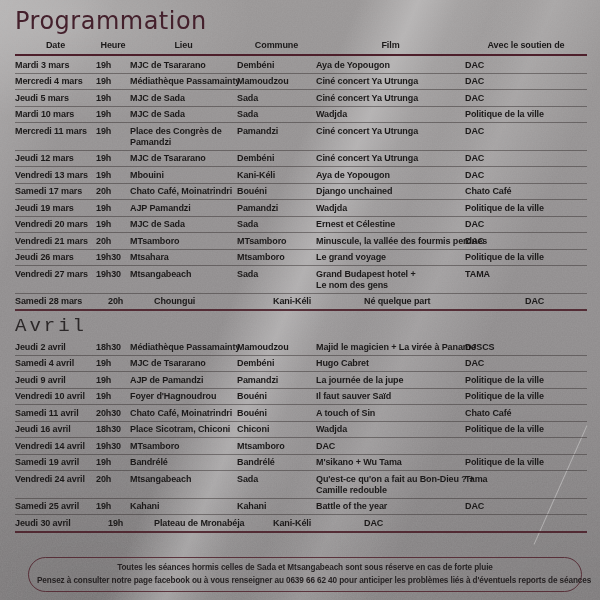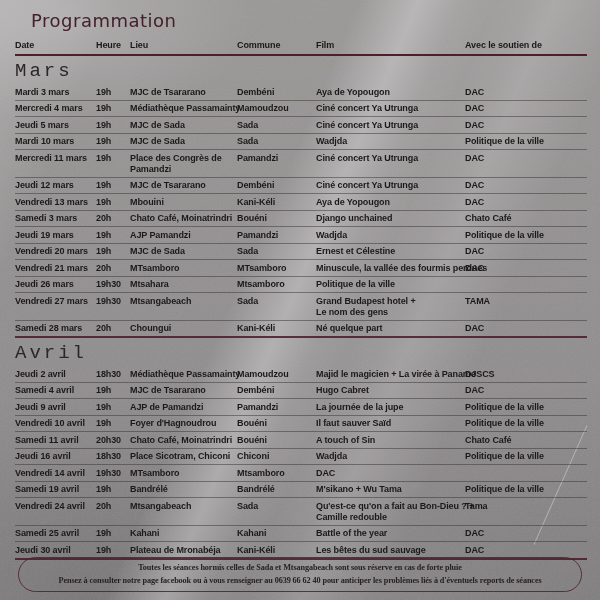--- a/index.html
+++ b/index.html
@@ -13,39 +13,39 @@
       linear-gradient(113deg, transparent 58%, rgba(255,255,255,.16) 65%, transparent 74%),
       radial-gradient(ellipse 420px 300px at 15% 100%, rgba(0,0,0,.13), transparent 70%),
       radial-gradient(ellipse 420px 300px at 100% 100%, rgba(0,0,0,.08), transparent 75%),
       linear-gradient(180deg,#989595 0%,#908d8e 45%,#878485 100%);
   }
   .grain{position:absolute;left:0;top:0;pointer-events:none;}
   .scratch{position:absolute;width:1px;height:130px;background:rgba(255,255,255,.35);
     left:560px;top:420px;transform:rotate(24deg);}
   .content{position:relative;padding:6px 13px 0 15px;color:#1c1a1a;}
   h1.title{
-    margin:0 0 4px 16px;font-family:"DejaVu Sans",sans-serif;font-weight:normal;
-    font-size:18px;line-height:30px;letter-spacing:.5px;color:#44202c;
+    margin:0 0 4px 0;font-family:"DejaVu Sans",sans-serif;font-weight:normal;
+    font-size:24px;line-height:30px;letter-spacing:.5px;color:#44202c;
   }
   .thead{display:grid;grid-template-columns:81px 34px 107px 79px 149px minmax(0,1fr);
-    font-size:10px;font-weight:bold;color:#131111;line-height:11px;padding-bottom:3px;}
+    font-size:10px;font-weight:bold;color:#131111;line-height:11px;padding-bottom:3px;text-align:center;}
   .headrule{height:2px;background:#4d1f2b;margin:0 0 1px 0;}
   h2.season{
     margin:6px 0 3px 0;font-family:"Liberation Mono",monospace;font-weight:normal;
     font-size:19px;line-height:19px;letter-spacing:3px;color:#2b2728;
   }
   .row{display:grid;grid-template-columns:81px 34px 107px 79px 149px minmax(0,1fr);
     border-bottom:1px solid rgba(55,50,50,.5);padding:2.5px 0 2px 0;}
-  .rows .row:last-child{border-bottom:2px solid rgba(72,26,37,.85);}
+  .rows .row:last-child{border-bottom:2px solid rgba(72,26,37,.85);gap:12px;}
   .c{font-size:9px;font-weight:bold;line-height:11px;color:#1b1919;
     white-space:pre;overflow:visible;letter-spacing:-.1px;}
   .notice{
-    position:absolute;left:18px;right:18px;bottom:8px;
+    position:absolute;left:28px;right:18px;bottom:8px;
     border:1px solid rgba(80,33,44,.85);border-radius:18px;
-    padding:4px 8px;text-align:center;font-family:Liberation Serif, serif;
+    padding:4px 8px;text-align:center;
   }
   .notice div{font-size:8.2px;font-weight:bold;line-height:12.5px;color:#262223;
     white-space:nowrap;letter-spacing:-.1px;}
 </style>
 </head>
 <body>
 
 <div class="stage">
   <svg class="grain" width="600" height="600" aria-hidden="true">
     <filter id="n">
@@ -64,21 +64,20 @@
       <div class="c">Heure</div>
       <div class="c">Lieu</div>
       <div class="c">Commune</div>
       <div class="c">Film</div>
       <div class="c">Avec le soutien de</div>
     </div>
     <div class="headrule"></div>
 
     <div id="sections">
   <section>
-    <h2 class="season">Mars</h2>
     <div class="rows">
   <div class="row">
     <div class="c">Mardi 3 mars</div>
     <div class="c">19h</div>
     <div class="c">MJC de Tsararano</div>
     <div class="c">Dembéni</div>
     <div class="c">Aya de Yopougon</div>
     <div class="c">DAC</div>
   </div>
 
@@ -131,21 +130,21 @@
   <div class="row">
     <div class="c">Vendredi 13 mars</div>
     <div class="c">19h</div>
     <div class="c">Mbouini</div>
     <div class="c">Kani-Kéli</div>
     <div class="c">Aya de Yopougon</div>
     <div class="c">DAC</div>
   </div>
 
   <div class="row">
-    <div class="c">Samedi 3 mars</div>
+    <div class="c">Samedi 17 mars</div>
     <div class="c">20h</div>
     <div class="c">Chato Café, Moinatrindri</div>
     <div class="c">Bouéni</div>
     <div class="c">Django unchained</div>
     <div class="c">Chato Café</div>
   </div>
 
   <div class="row">
     <div class="c">Jeudi 19 mars</div>
     <div class="c">19h</div>
@@ -171,20 +170,21 @@
     <div class="c">MTsamboro</div>
     <div class="c">Minuscule, la vallée des fourmis perdues</div>
     <div class="c">DAC</div>
   </div>
 
   <div class="row">
     <div class="c">Jeudi 26 mars</div>
     <div class="c">19h30</div>
     <div class="c">Mtsahara</div>
     <div class="c">Mtsamboro</div>
+    <div class="c">Le grand voyage</div>
     <div class="c">Politique de la ville</div>
   </div>
 
   <div class="row">
     <div class="c">Vendredi 27 mars</div>
     <div class="c">19h30</div>
     <div class="c">Mtsangabeach</div>
     <div class="c">Sada</div>
     <div class="c">Grand Budapest hotel +
 Le nom des gens</div>
@@ -293,21 +293,20 @@
     <div class="c">Kahani</div>
     <div class="c">Battle of the year</div>
     <div class="c">DAC</div>
   </div>
 
   <div class="row">
     <div class="c">Jeudi 30 avril</div>
     <div class="c">19h</div>
     <div class="c">Plateau de Mronabéja</div>
     <div class="c">Kani-Kéli</div>
-    <div class="c">Les bêtes du sud sauvage</div>
     <div class="c">DAC</div>
   </div>
 </div>
   </section>
 </div>
   </div>
 
   <div class="notice">
     <div>Toutes les séances hormis celles de Sada et Mtsangabeach sont sous réserve en cas de forte pluie</div>
     <div>Pensez à consulter notre page facebook ou à vous renseigner au 0639 66 62 40 pour anticiper les problèmes liés à d'éventuels reports de séances</div>

